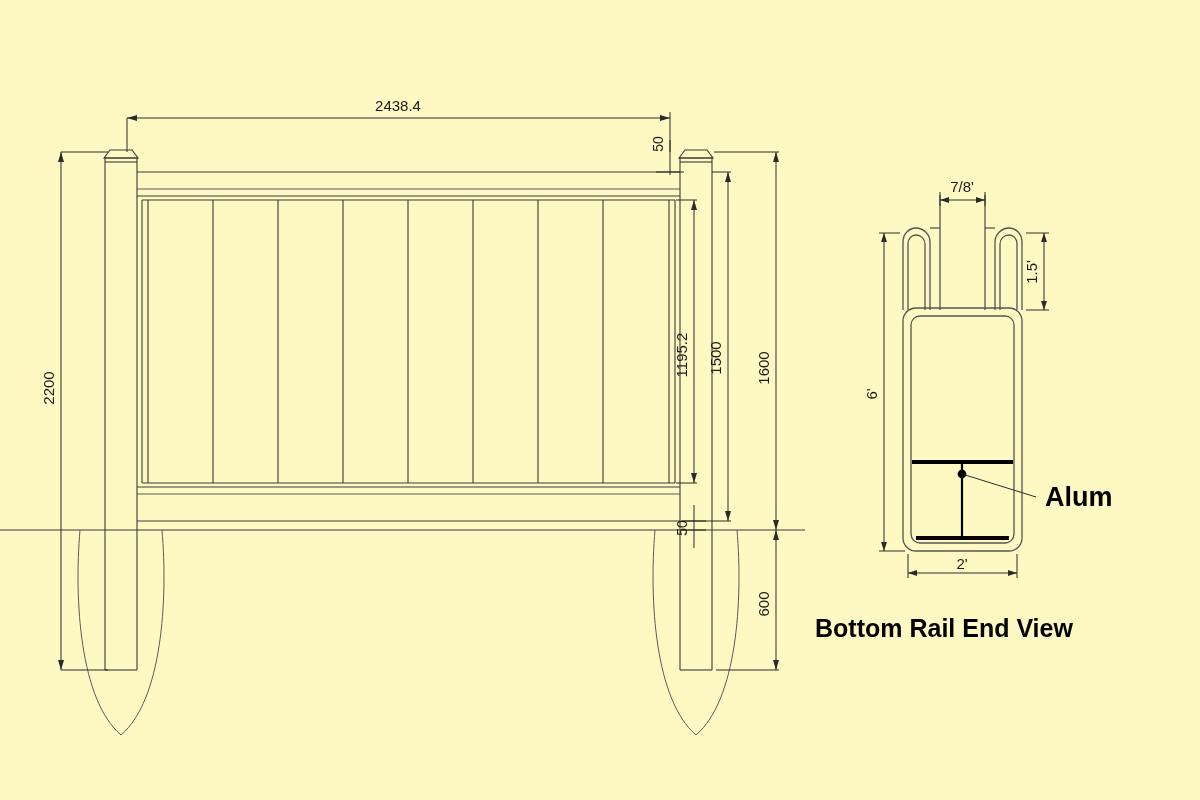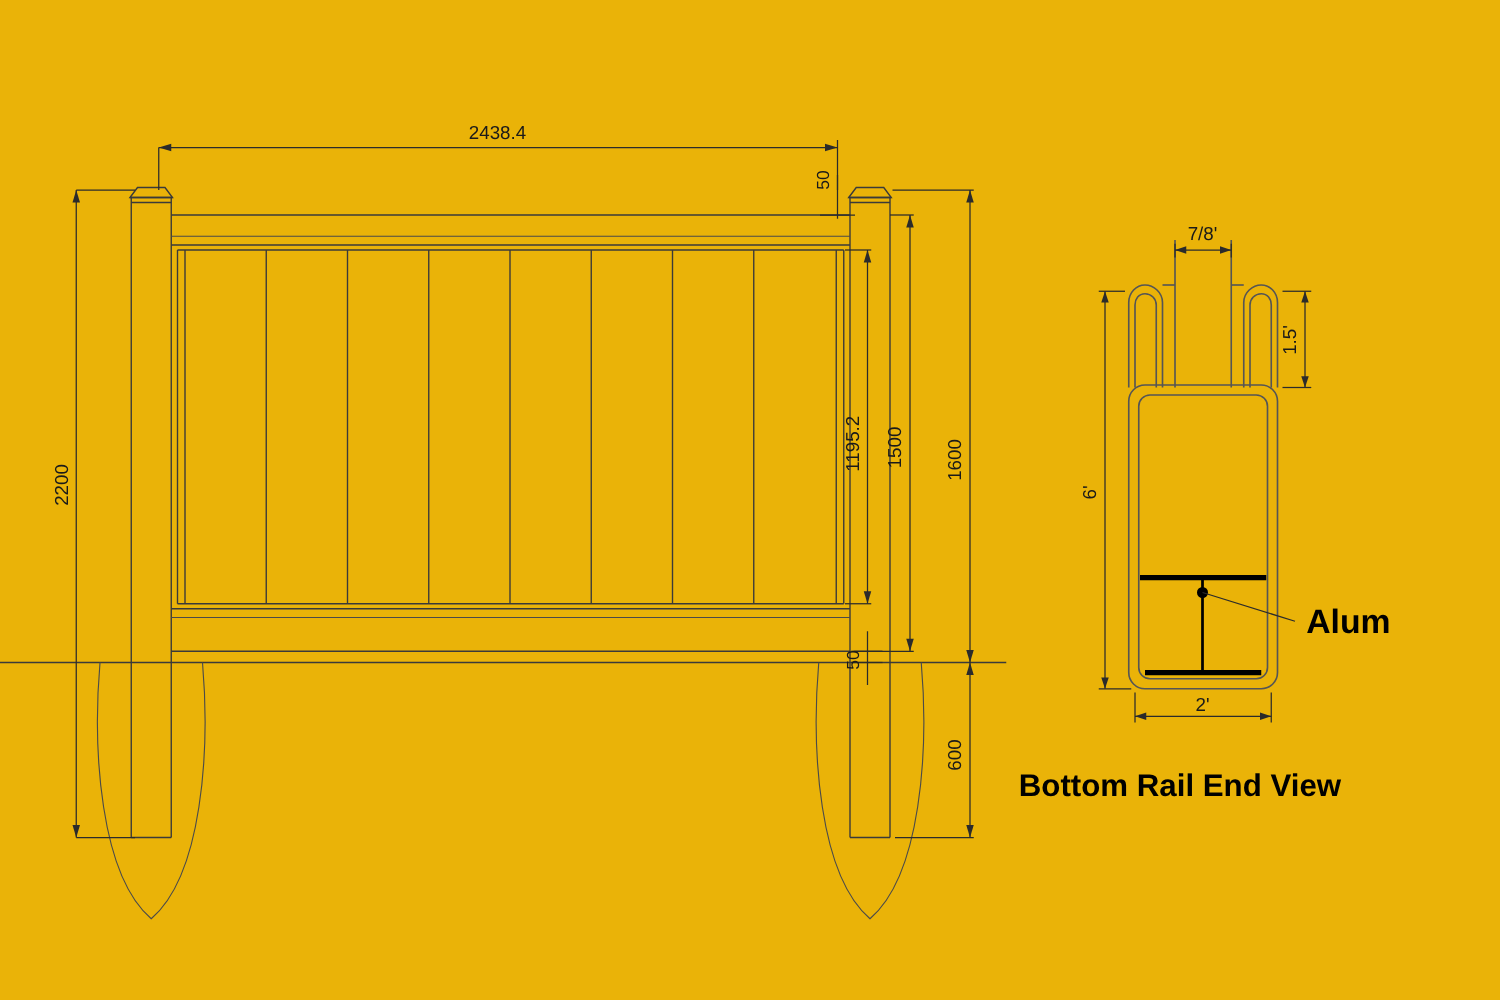--- a/index.html
+++ b/index.html
@@ -4,21 +4,21 @@
 <style>
   html, body {
     margin: 0;
     padding: 0;
     background: #ffffff;
   }
   #canvas {
     position: relative;
     width: 1200px;
     height: 800px;
-    background: #eab308;
+    background: #fef9c3;
     overflow: hidden;
     font-family: "Liberation Sans", sans-serif;
     text-align: center;
   }
   #drawing {
     position: absolute;
     left: 0;
     top: 0;
     width: 1200px;
     height: 800px;

